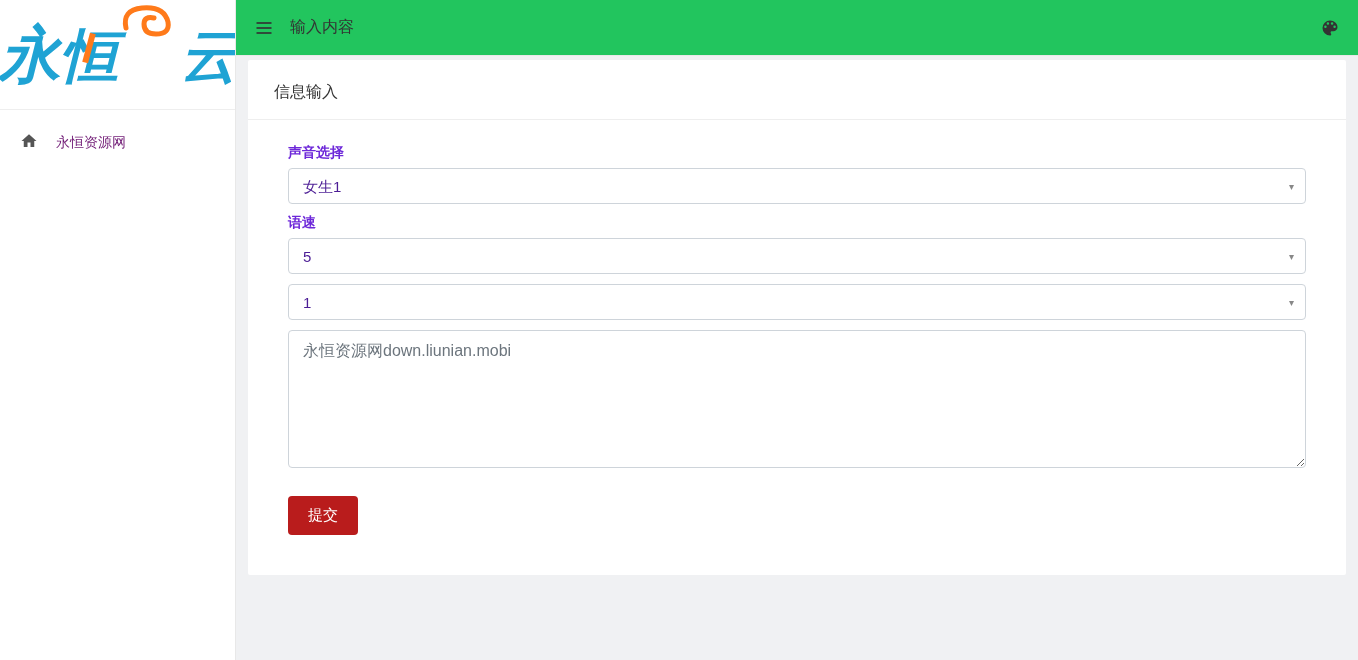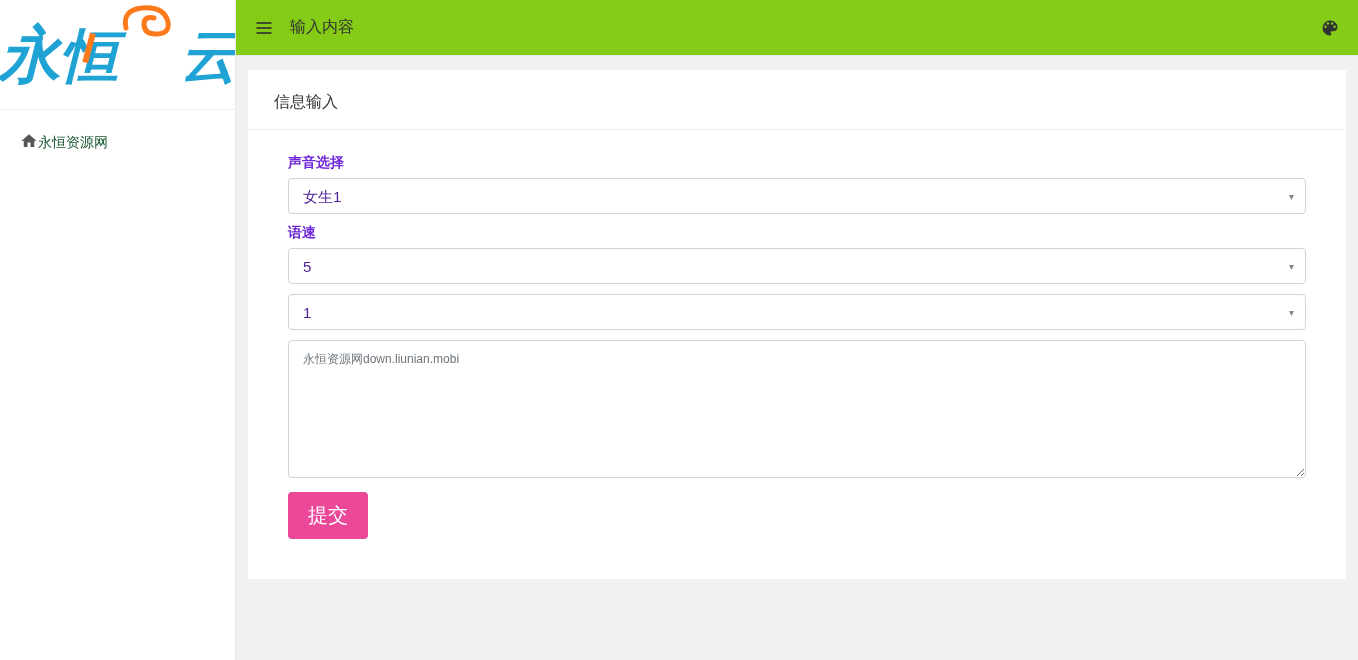--- a/index.html
+++ b/index.html
@@ -81,38 +81,39 @@
       font-weight: 700;
       font-style: italic;
       letter-spacing: -2px;
     }
     .sidebar-nav {
       padding: 10px 0;
     }
     .sidebar-item {
       display: flex;
       align-items: center;
+      gap: 18px;
       padding: 12px 20px;
-      color: #14532d;
+      color: #701a75;
       font-size: 14px;
       cursor: pointer;
     }
     .home-icon svg {
       width: 18px;
       height: 18px;
       fill: #555;
     }
     .main {
       flex: 1;
       display: flex;
       flex-direction: column;
     }
     .topbar {
       height: 56px;
-      background: #84cc16;
+      background: #22c55e;
       border-bottom: 1px solid #e8e8e8;
       display: flex;
       align-items: center;
       padding: 0 18px;
       gap: 16px;
     }
     .menu-toggle svg {
       width: 20px;
       height: 20px;
       stroke: #333;
@@ -137,21 +138,21 @@
       display: flex;
       align-items: center;
     }
     .palette-icon svg {
       width: 20px;
       height: 20px;
       fill: #333;
     }
     .content {
       flex: 1;
-      padding: 14px 12px;
+      padding: 4px 12px;
       overflow-y: auto;
     }
     .card {
       background: #fff;
       border-radius: 2px;
     }
     .card-header {
       padding: 22px 26px 16px;
       font-size: 16px;
       color: #333;
@@ -200,34 +201,35 @@
       color: #888;
       font-size: 10px;
       pointer-events: none;
     }
     .form-textarea {
       width: 100%;
       min-height: 138px;
       border: 1px solid #ced4da;
       border-radius: 4px;
       padding: 10px 14px;
-      font-size: 12px;
+      font-size: 16px;
       font-family: inherit;
       color: #0369a1;
       resize: both;
     }
     .form-textarea::placeholder {
       color: #6c757d;
     }
     .submit-btn {
-      background: #ec4899;
+      margin-top: 14px;
+      background: #b91c1c;
       color: #fff;
       border: none;
       padding: 10px 20px;
-      font-size: 20px;
+      font-size: 15px;
       border-radius: 4px;
       cursor: pointer;
     }
   </style>
 </head>
 <body>
 
 <div class="layout">
   <aside class="sidebar">
     <div class="logo-area">

